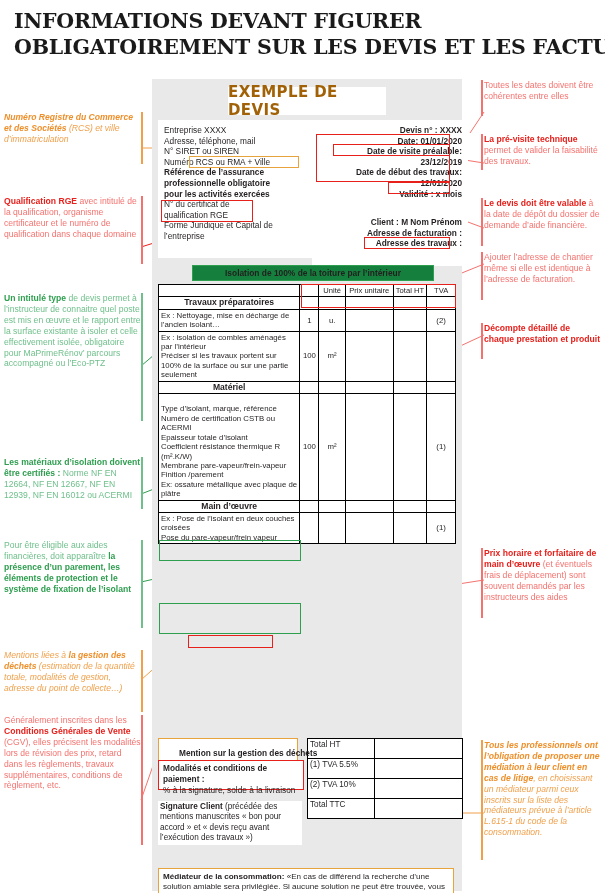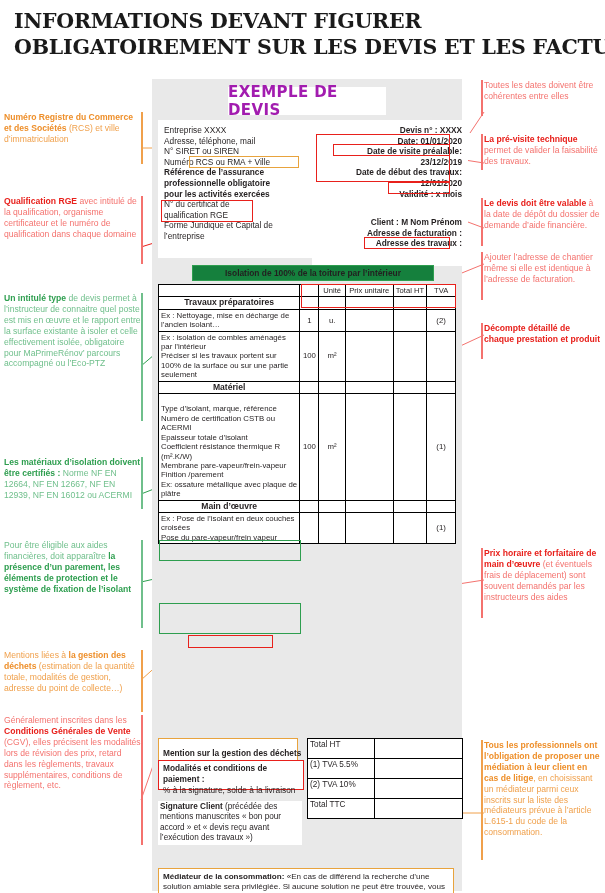--- a/index.html
+++ b/index.html
@@ -26,21 +26,21 @@
   
   #sheet{
     position:absolute;left:152px;top:79px;width:310px;height:812px;
     background:#e9e9e9;
   }
   #doc-title{
     position:absolute;left:76px;top:8px;width:158px;height:28px;
     background:#ffffff;
     display:flex;align-items:center;justify-content:center;
     font-weight:bold;font-size:15px;letter-spacing:.4px;
-    color:#a21caf;
+    color:#a16207;
     font-family:"DejaVu Sans", sans-serif;
   }
   .wbox{position:absolute;background:#ffffff;}
   .pad{padding:5px 6px;}
 
   
   #supplier{left:6px;top:41px;width:143px;height:128px;}
   #supplier .line{font-size:8.3px;line-height:10.6px;white-space:nowrap;}
   #supplier .b{font-weight:bold;}
 
@@ -95,21 +95,21 @@
     border:1px solid #000;font-size:8.2px;line-height:9.6px;
     padding:1px 2px;vertical-align:top;height:17px;
   }
   #totals td.lbl{width:62px;}
   #totals td.val{width:83px;}
 
   
   #waste{
     position:absolute;left:6px;top:659px;width:140px;height:29px;
     background:#fff;border:1px solid #e8a33d;
-    display:flex;align-items:center;padding-left:4px;
+    display:flex;align-items:center;padding-left:20px;
     font-size:8.3px;font-weight:bold;white-space:nowrap;box-sizing:border-box;
   }
   
   #payment{
     position:absolute;left:6px;top:681px;width:146px;height:30px;
     background:#fff;border:1px solid #e8201b;
     padding:2px 4px;box-sizing:border-box;
   }
   #payment .t1{font-size:8.3px;font-weight:bold;line-height:11px;}
   #payment .t2{font-size:8.3px;line-height:11px;}
@@ -132,21 +132,21 @@
   .hl{position:absolute;box-sizing:border-box;pointer-events:none;}
   .hl-or{border:1px solid #e8a33d;}
   .hl-rd{border:1.3px solid #e8201b;}
   .hl-gr{border:1px solid #2e9e4f;}
 
   
   .ann{position:absolute;font-size:8.6px;line-height:10.9px;}
   .ann.left{width:138px;left:4px;}
   .ann.right{width:118px;left:484px;}
   .ann b{font-weight:bold;}
-  .c-orange{color:#f0a04b;}
+  .c-orange{color:#f0a04b;font-style:italic;}
   .c-orange b{color:#ee8f2a;}
   .c-red{color:#f4726e;}
   .c-red b{color:#e8201b;}
   .c-green{color:#6fbf8b;}
   .c-green b{color:#2e9e4f;}
 
   .bar{position:absolute;width:1.6px;}
   .bar.orange{background:#f0a04b;}
   .bar.red{background:#f4726e;}
   .bar.green{background:#6fbf8b;}

